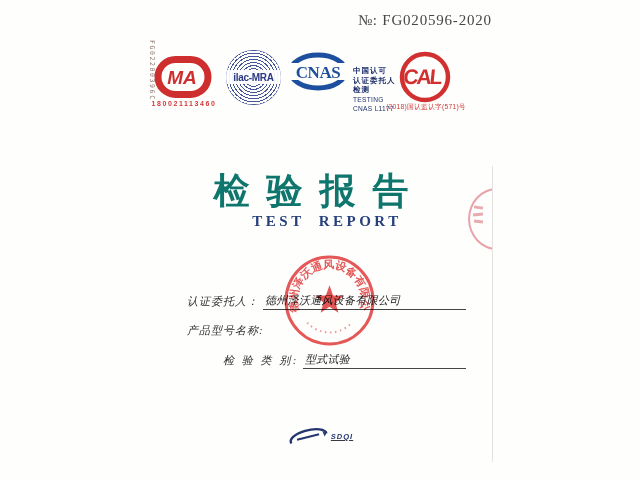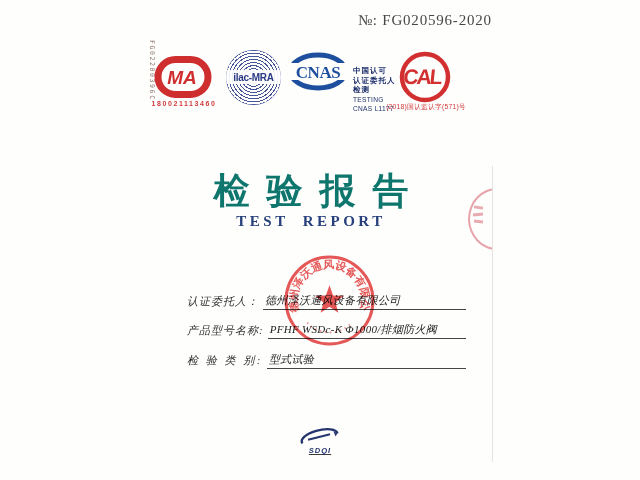--- a/index.html
+++ b/index.html
@@ -57,33 +57,33 @@
     font-family:"Liberation Sans",sans-serif;
   }
 
   
   .title-zh {
     left:0; top:167px; width:622px; text-align:center;
     font-size:36px; font-weight:bold; color:#0f766e;
     letter-spacing:17px; padding-left:17px;
   }
   .title-en {
-    left:0; top:213px; width:622px; text-align:center;
+    left:16px; top:213px; width:622px; text-align:center;
     font-size:15px; font-weight:bold; color:#27407c;
     letter-spacing:3.5px; word-spacing:7px;
   }
 
   
   .field-row {
     left:187px; width:279px; height:17px;
     display:flex; align-items:flex-end;
     font-size:11px; color:#2e2e2e;font-style:italic;
   }
   .field-label { white-space:nowrap; letter-spacing:1px; padding-right:4px; padding-bottom:1px; }
-  .field-label.wide { letter-spacing:2.5px; }
+  .field-label.wide { letter-spacing:2.5px;margin-left:36px; }
   .field-value {
     flex:1; border-bottom:1.4px solid #454545;
     white-space:nowrap; padding:0 0 1px 2px; letter-spacing:.3px; color:#222;
   }
   .row-applicant { top:293px; }
   .row-model    { top:322px; }
   .row-type     { top:352px; }
 
   
   .seal { left:283px; top:254px; width:93px; height:93px; mix-blend-mode:multiply; opacity:.92; }
@@ -102,21 +102,21 @@
 
   
   .fold-line { left:492px; top:166px; width:1px; height:296px;
     background:#e3e0db; opacity:.9; }
 
   
   .footer {
     left:0; top:422px; width:640px;
     display:flex; justify-content:center; align-items:flex-start; gap:7px;
   }
-  .footer-logo { display:flex; flex-direction:column; align-items:center; margin-top:4px;text-decoration:underline; }
+  .footer-logo { display:flex; flex-direction:row; align-items:center; margin-top:4px;text-decoration:underline; }
   .footer-logo-text {
     font-family:"Liberation Sans",sans-serif;
     font-size:7.5px; font-weight:bold; font-style:italic;
     color:#24356f; letter-spacing:1px; margin-top:-2px;
   }
   .footer-text { display:flex; flex-direction:column; }
   .footer-zh {
     font-size:14.5px; font-weight:bold; color:#1f3270; letter-spacing:1.2px;
   }
   .footer-en {
@@ -180,21 +180,20 @@
   <div class="partial-seal-mark psm3"></div>
 </div>
 <div class="abs fold-line"></div>
 
 <div class="abs field-row row-applicant">
   <span class="field-label">认证委托人：</span>
   <span class="field-value">德州泽沃通风设备有限公司</span>
 </div>
 <div class="abs field-row row-model">
   <span class="field-label">产品型号名称:</span>
-  <span class="field-value">PFHF WSDc-K Φ1000/排烟防火阀</span>
 </div>
 <div class="abs field-row row-type">
   <span class="field-label wide">检 验 类 别:</span>
   <span class="field-value">型式试验</span>
 </div>
 
 <div class="abs seal">
   <svg width="93" height="93" viewBox="0 0 92 92">
     <defs>
       <path id="sealArc" d="M 15.9 56.9 A 32 32 0 1 1 76.1 56.9" fill="none"></path>

